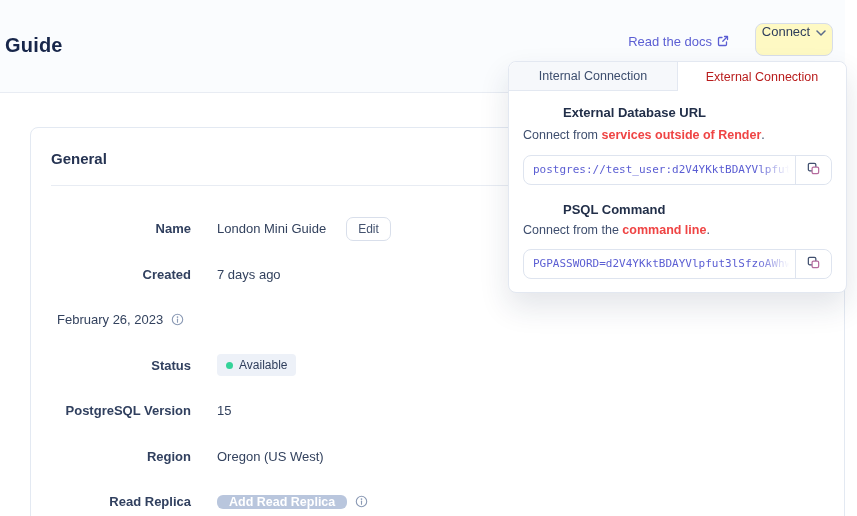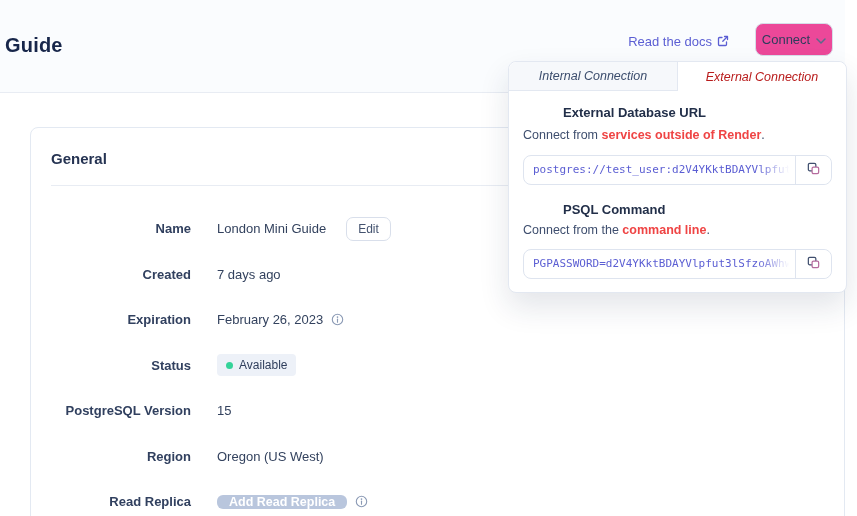--- a/index.html
+++ b/index.html
@@ -18,22 +18,22 @@
     font-size:20px; font-weight:700; color:#17264a; letter-spacing:.2px;
   }
   .docs-link {
     position:absolute; right:116px; top:32px; height:18px;
     display:flex; align-items:center; gap:5px;
     font-size:13px; color:#5b5ed3; cursor:pointer; text-decoration:none;
   }
   .docs-link svg { display:block; }
   .connect-btn {
     position:absolute; right:12px; top:23px; width:78px; height:33px;
-    background:#ec4899; border:1px solid #d7dde9; border-radius:8px;
-    display:flex; align-items:center; justify-content:center; gap:6px;
+    background:#fef9c3; border:1px solid #d7dde9; border-radius:8px;
+    display:flex; justify-content:center; gap:6px;
     font-size:13px; color:#2e3d5c; cursor:pointer;
   }
   
   .card {
     position:absolute; left:30px; top:127px; width:815px; height:440px;
     background:#ffffff; border:1px solid #e3e9f2; border-radius:8px;
   }
   .card-heading {
     position:absolute; left:20px; top:22px;
     font-size:15px; font-weight:700; color:#253352;
@@ -69,21 +69,21 @@
     padding:0 12px; font-size:12.5px; font-weight:600; cursor:default;
     font-family:"Liberation Sans", sans-serif;
   }
   .info-icon { display:inline-flex; }
   
   .popover {
     position:absolute; left:508px; top:61px; width:339px; height:232px;
     background:#ffffff; border:1px solid #e3e8f1; border-radius:8px;
     box-shadow:0 14px 30px rgba(25,40,70,.12); z-index:5;
   }
-  .pop-tabs { display:flex; height:29px;font-style:italic; }
+  .pop-tabs { display:flex; height:29px; }
   .pop-tab {
     flex:1; display:flex; align-items:center; justify-content:center;
     font-size:12.5px; color:#3c4d6d; cursor:pointer;
   }
   .pop-tab.inactive {
     background:#f6f8fb; border-bottom:1px solid #e3e8f1;
     border-right:1px solid #e3e8f1; border-radius:8px 0 0 0;
   }
   .pop-tab.active { background:#ffffff; color:#b91c1c; border-radius:0 8px 0 0; }
   .pop-body { padding:14px; }
@@ -153,21 +153,20 @@
     </div>
 
     <div class="row">
       <div class="row-label">Created</div>
       <div class="row-value">
           <span>7 days ago</span>
         </div>
     </div>
 
     <div class="row">
-      <div class="row-label">Expiration</div>
       <div class="row-value">
         <span>February 26, 2023</span>
         <span class="info-icon">
           <svg width="13" height="13" viewBox="0 0 14 14" fill="none">
             <circle cx="7" cy="7" r="5.6" stroke="#8b9ab5" stroke-width="1.2"></circle>
             <circle cx="7" cy="4.4" r="0.9" fill="#8b9ab5"></circle>
             <path d="M7 6.6v3.4" stroke="#8b9ab5" stroke-width="1.2" stroke-linecap="round"></path>
           </svg>
         </span>
       </div>

